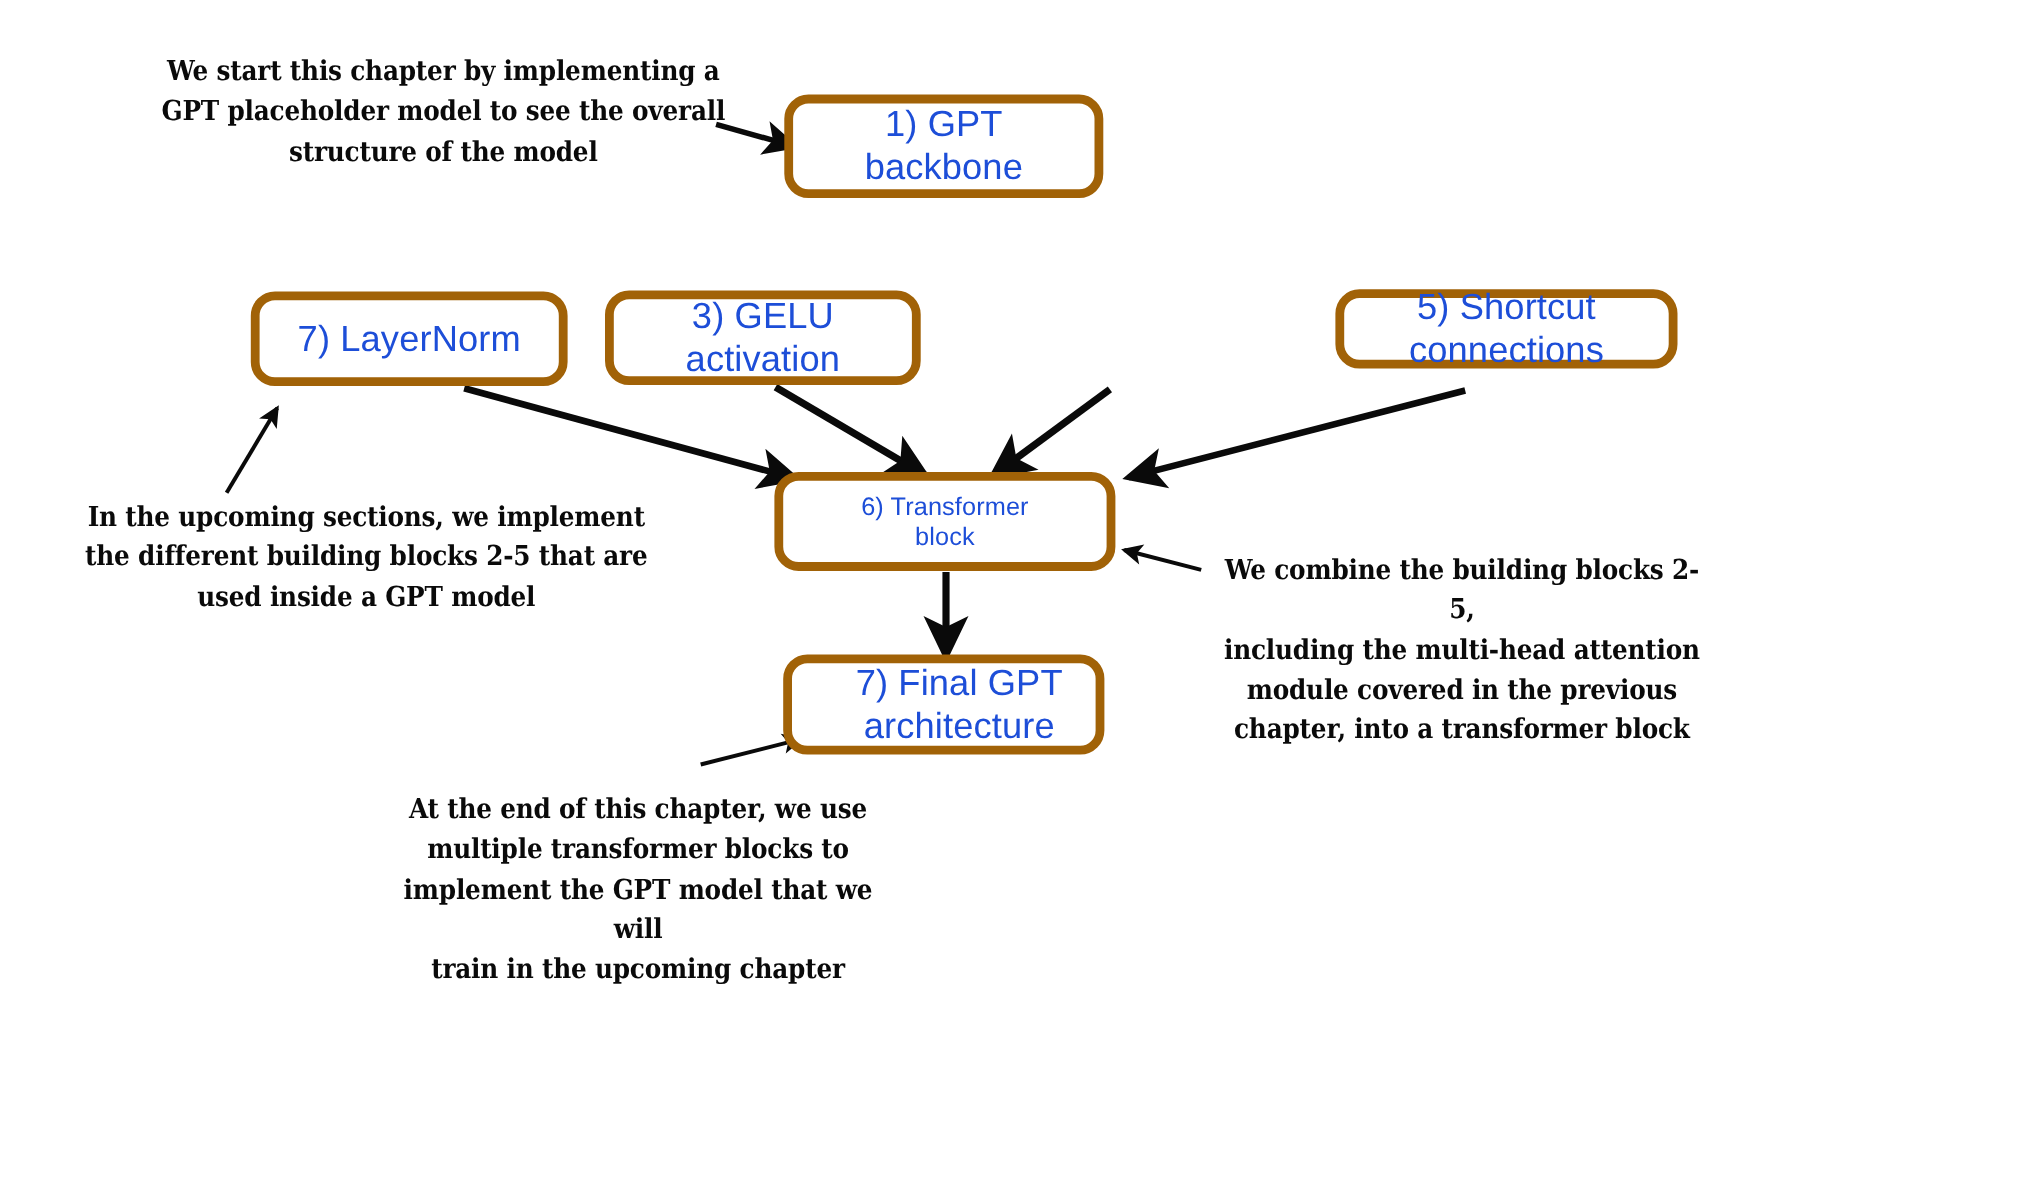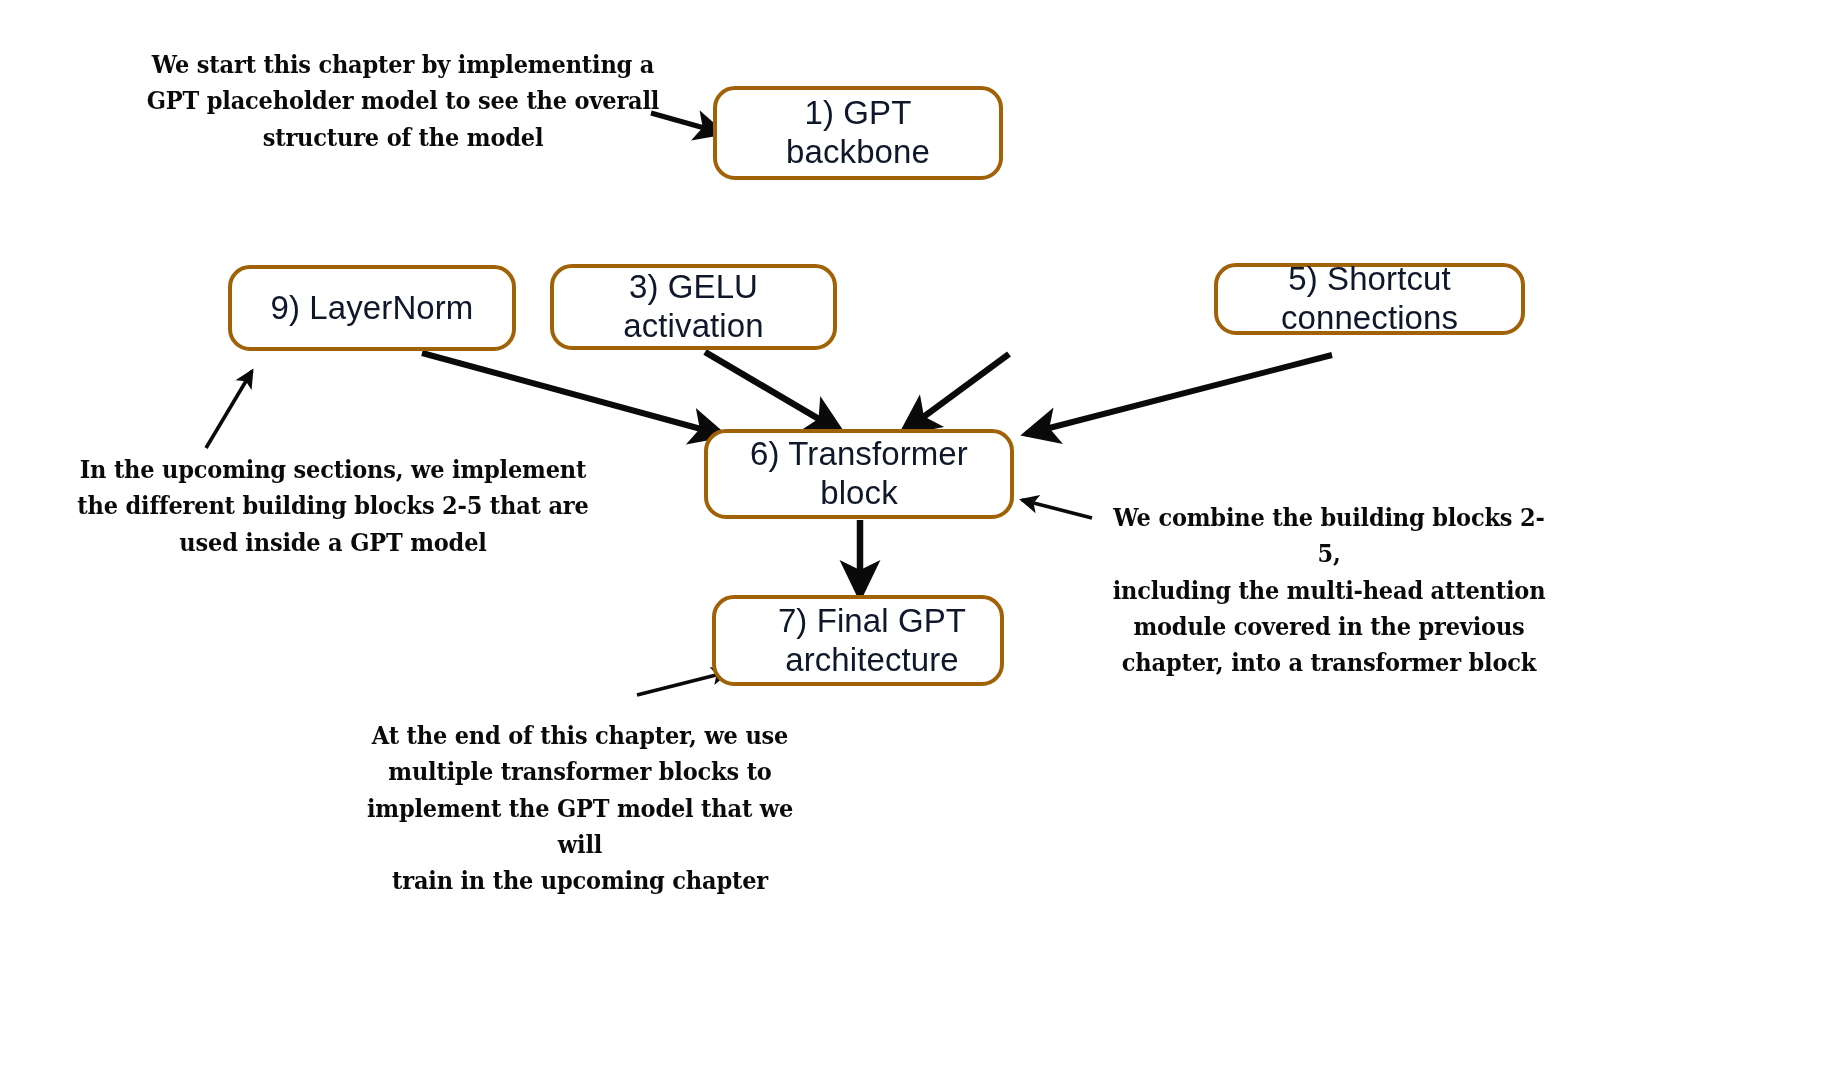--- a/index.html
+++ b/index.html
@@ -2,24 +2,24 @@
 <html><head>
 <meta charset="utf-8">
 <style>
   html,body{margin:0;padding:0;background:#ffffff;}
   body{width:1838px;height:1074px;overflow:hidden;
        font-family:"Liberation Sans","DejaVu Sans",sans-serif;}
   #stage{position:relative;width:1838px;height:1074px;background:#fff;}
   #wires{position:absolute;left:0;top:0;width:1838px;height:1074px;}
 
   .node{position:absolute;box-sizing:border-box;
-        border:4px solid #a16207;border-radius:22px;background:#fff;
+        border:8px solid #a16207;border-radius:22px;background:#fff;
         display:flex;align-items:center;justify-content:center;text-align:center;
         font-family:"Liberation Sans","DejaVu Sans",sans-serif;
-        font-weight:400;color:#0f172a;line-height:1.18;letter-spacing:0.1px;}
+        font-weight:400;color:#1d4ed8;line-height:1.18;letter-spacing:0.1px;}
   .node span{display:block;}
 
   .note{position:absolute;text-align:center;color:#0a0a0a;
         font-family:"DejaVu Serif","Liberation Serif",serif;
         font-weight:700;line-height:1.45;letter-spacing:-0.2px;
         transform:scaleX(0.90);transform-origin:center center;white-space:pre-line;}
 </style>
 </head>
 <body>
 
@@ -55,33 +55,33 @@
 
       <path d="M 637 695 L 728 672" stroke-width="3.6" marker-end="url(#ahs)"></path>
     </g>
   </svg>
 
   <div class="node" style="left:713px;top:86px;width:290px;height:94px;font-size:33px;">
     <span>1) GPT<br>backbone</span>
   </div>
 
   <div class="node" style="left:228px;top:265px;width:288px;height:86px;font-size:33px;">
-    <span>9) LayerNorm</span>
+    <span>7) LayerNorm</span>
   </div>
 
   <div class="node" style="left:550px;top:264px;width:287px;height:86px;font-size:33px;">
     <span>3) GELU<br>activation</span>
   </div>
 
 
   <div class="node" style="left:1214px;top:263px;width:311px;height:72px;font-size:33px;">
     <span>5) Shortcut<br>connections</span>
   </div>
 
-  <div class="node" style="left:704px;top:429px;width:310px;height:90px;font-size:33px;">
+  <div class="node" style="left:704px;top:429px;width:310px;height:90px;font-size:23px;">
     <span>6) Transformer<br>block</span>
   </div>
 
   <div class="node" style="left:712px;top:595px;width:292px;height:91px;font-size:33px;padding-left:28px;">
     <span>7) Final GPT<br>architecture</span>
   </div>
 
   <div class="note" style="left:118px;top:47px;width:570px;font-size:25px;">We start this chapter by implementing a
 GPT placeholder model to see the overall
 structure of the model</div>

